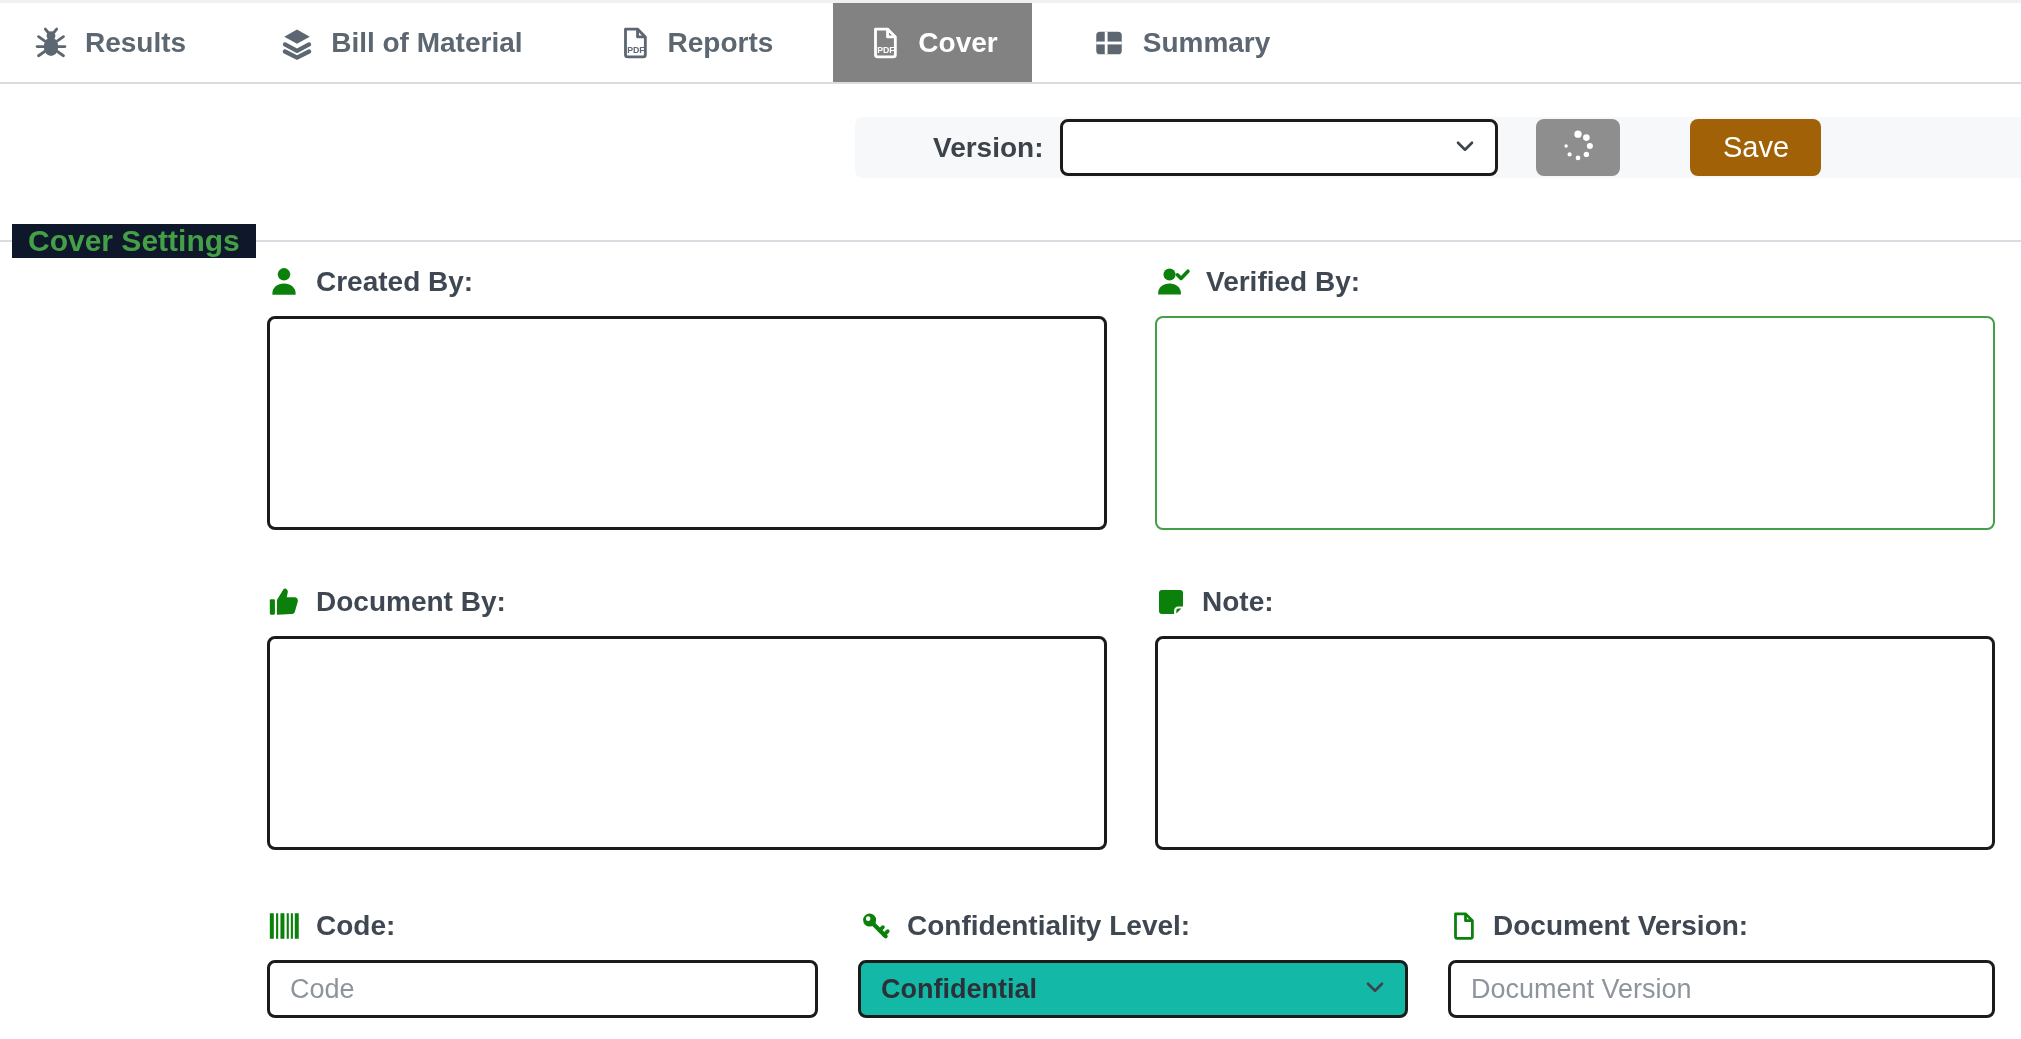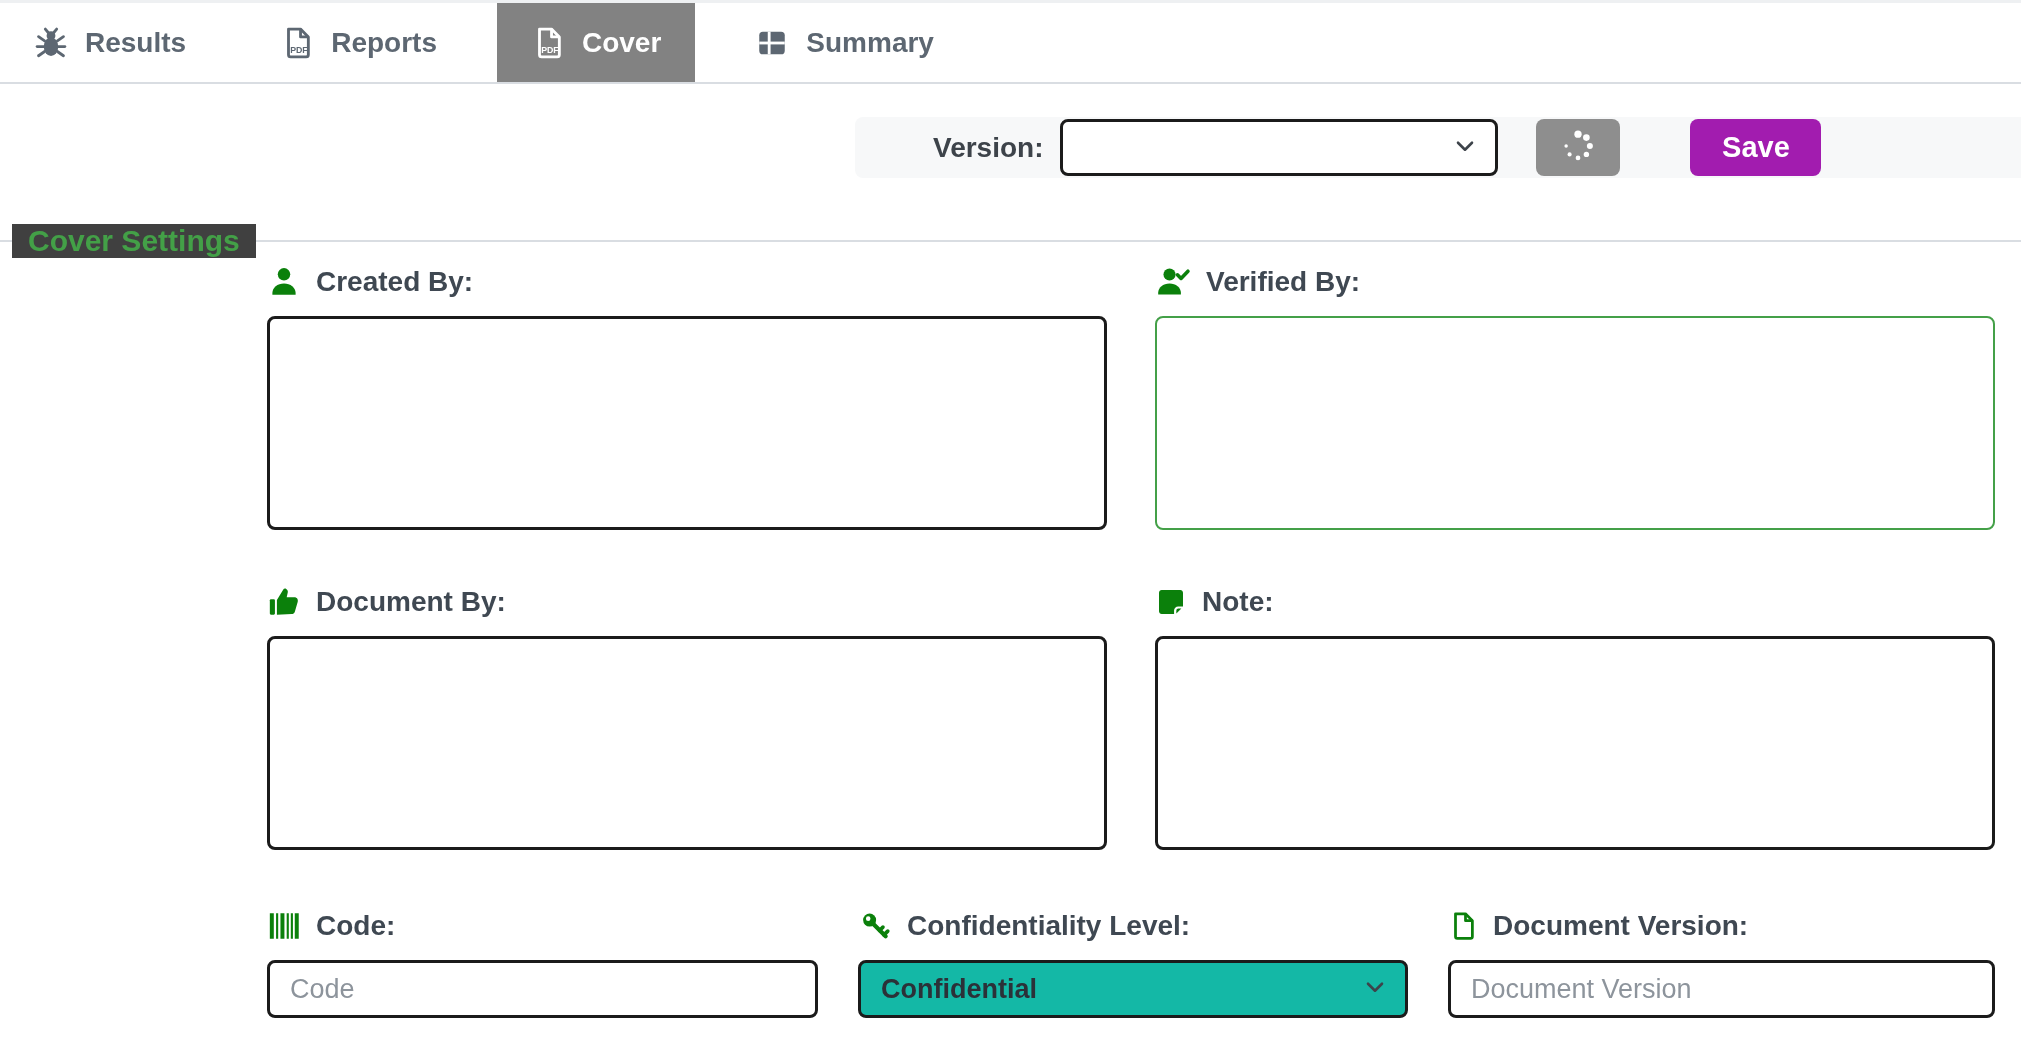--- a/index.html
+++ b/index.html
@@ -44,30 +44,30 @@
     padding:0 16px; cursor:pointer;
   }
   .covers-select .sel-value { font-size:27px; color:#2b3138; }
   .icon-btn {
     margin-left:38px; width:84px; height:57px; border:none;
     background:#8e8e8e; border-radius:8px;
     display:flex; align-items:center; justify-content:center; cursor:pointer;
   }
   .save-btn {
     margin-left:70px; width:131px; height:57px; border:none;
-    background:#a21caf; border-radius:8px; color:#fff;
+    background:#a16207; border-radius:8px; color:#fff;
     font-family:"Liberation Sans", sans-serif;
-    font-size:29px; cursor:pointer;font-weight:bold;
+    font-size:29px; cursor:pointer;
   }
 
   
   .section-head { position:relative; margin-top:62px; height:2px; background:#d9dde2; }
   .section-title {
     position:absolute; left:12px; top:50%; transform:translateY(-50%);
-    background:#404040; padding:0 16px;
+    background:#0f172a; padding:0 16px;
     color:#43a047; font-size:30px; font-weight:700; white-space:nowrap;
   }
 
   
   .form { margin:20px 26px 0 267px; }
   .grid2 { display:grid; grid-template-columns:1fr 1fr; column-gap:48px; }
   .grid3 { display:grid; grid-template-columns:551px 550px 547px; column-gap:40px; margin-top:52px; }
   .row2 { margin-top:48px; }
   .field-label {
     display:flex; align-items:center; gap:15px;
@@ -117,20 +117,30 @@
           <line x1="10" y1="4.6" x2="8" y2="2.2"></line>
             <line x1="14" y1="4.6" x2="16" y2="2.2"></line>
         </g>
         <circle cx="12" cy="6.8" r="3.1" fill="currentColor"></circle>
         <ellipse cx="12" cy="14.6" rx="5.1" ry="6.6" fill="currentColor"></ellipse>
       </svg>
     </span>
     <span>Results</span>
   </div>
 
+  <div class="tab">
+    <span>
+      <svg width="34" height="34" viewBox="0 0 24 24" fill="none">
+        <polygon points="12,2.5 21,7.5 12,12.5 3,7.5" fill="currentColor"></polygon>
+        <polyline points="3.5,13 12,17.6 20.5,13" stroke="currentColor" stroke-width="3" stroke-linejoin="round" stroke-linecap="round"></polyline>
+        <polyline points="3.5,18 12,22.4 20.5,18" stroke="currentColor" stroke-width="3" stroke-linejoin="round" stroke-linecap="round"></polyline>
+      </svg>
+    </span>
+    <span>Bill of Material</span>
+  </div>
 
   <div class="tab">
     <span>
       <svg width="34" height="34" viewBox="0 0 24 24" fill="none">
         <path d="M6 2.2 h8.5 L20 7.7 V20.3 a1.5 1.5 0 0 1 -1.5 1.5 H7.5 A1.5 1.5 0 0 1 6 20.3 Z" stroke="currentColor" stroke-width="2" stroke-linejoin="round"></path>
         <path d="M14.5 2.2 V7.7 H20" stroke="currentColor" stroke-width="2" stroke-linejoin="round"></path>
         <text x="7.2" y="19.2" font-size="6.2" font-weight="bold" fill="currentColor" font-family="Liberation Sans, sans-serif">PDF</text>
       </svg>
     </span>
     <span>Reports</span>

